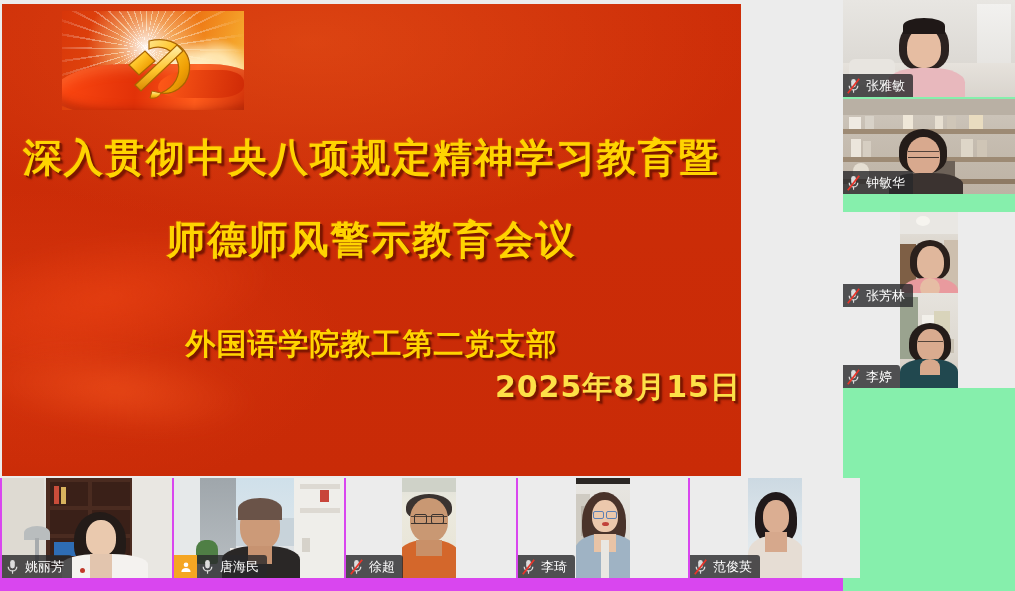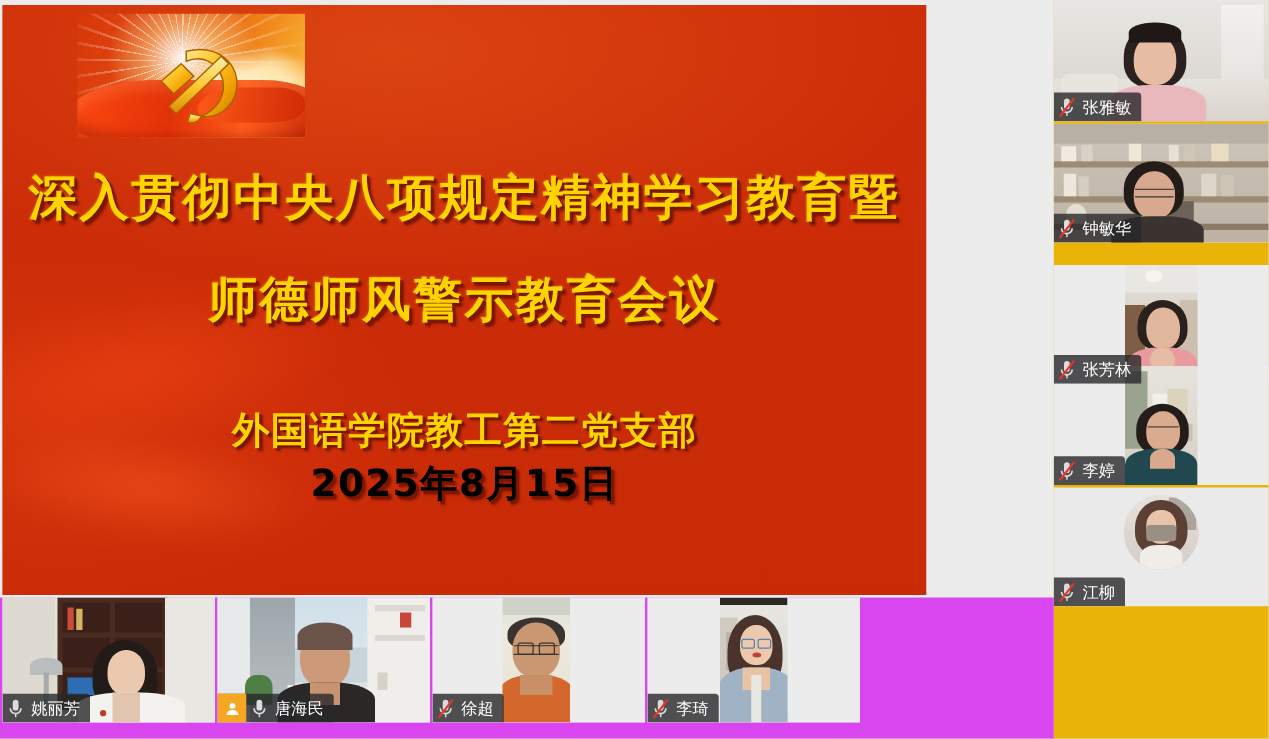--- a/index.html
+++ b/index.html
@@ -103,22 +103,23 @@
   }
   #title-1 { top: 127px; font-size: 39px; }
   #title-2 { top: 181px; font-size: 39px; margin-top: 28px; }
   #org {
     top: 320px; font-size: 30px; letter-spacing: 1px;
     color: #ffd400;
     text-shadow: 2px 2px 0 #7d1600, 3px 3px 2px rgba(90,14,0,.7);
   }
   #date {
     top: 363px; font-size: 30px; letter-spacing: 1px;
-    color: #000000;
+    color: #fde047;
     text-shadow: 2px 2px 0 #7d1600, 3px 3px 2px rgba(90,14,0,.7);
+    text-align: right;
   }
 
   
   #share-bar {
     position: absolute; left: 10px; bottom: 9px;
     height: 22px;
     display: flex; align-items: center;
     background: rgba(32,26,24,.78);
     border-radius: 2px;
     color: #fff;
@@ -133,21 +134,21 @@
     flex: 0 0 auto;
   }
   #share-bar .ico { width: 20px; display: flex; align-items: center; justify-content: center; flex: 0 0 auto; }
   #share-bar .ico.mic { margin-left: 3px; }
   #share-bar .label { padding: 0 7px 0 4px; line-height: 22px; }
 
   
   #sidebar {
     position: absolute; right: 0; top: 0;
     width: 172px; height: 591px;
-    background: #eab308;
+    background: #86efac;
   }
   .sb-tile {
     position: absolute; left: 0; width: 172px;
     background: #eaeaea;
     overflow: hidden;
   }
   .sb-tile .video { position: absolute; inset: 0; overflow: hidden; }
 
   
   #filmstrip {
@@ -364,43 +365,20 @@
             <rect x="4.4" y="1" width="5.2" height="9.6" rx="2.6" fill="#dcdcdc"></rect>
             <path d="M2.2 8.6a4.8 4.8 0 0 0 9.6 0" fill="none" stroke="#dcdcdc" stroke-width="1.5"></path>
             <rect x="6.4" y="13.2" width="1.3" height="3.4" fill="#dcdcdc"></rect>
             <line x1="0.6" y1="17.2" x2="13.4" y2="0.8" stroke="#e8352a" stroke-width="2"></line>
           </svg>
         </span>
         <span class="nm">李婷</span>
       </div>
     </div>
 
-    <div class="sb-tile" style="top:390px;height:95px">
-      <div class="video">
-        <div class="avatar-circle" style="left:56px;top:6px;width:60px;height:60px;background:#ddd8d3">
-          <div style="position:absolute;inset:0;background:linear-gradient(180deg,#e8e2dc,#d4ccc6)"></div>
-          <div style="position:absolute;right:2px;top:2px;width:22px;height:26px;background:#7d786f;opacity:.55"></div>
-          <div style="position:absolute;left:9px;top:4px;width:42px;height:44px;border-radius:50% 50% 40% 40%;background:#5d4034"></div>
-          <div style="position:absolute;left:18px;top:12px;width:24px;height:27px;border-radius:46%;background:#e8c4ab"></div>
-          <div style="position:absolute;left:18px;top:24px;width:24px;height:13px;border-radius:3px;background:#9a8f84"></div>
-          <div style="position:absolute;left:13px;top:40px;width:34px;height:22px;border-radius:40% 40% 0 0;background:#f0ece7"></div>
-        </div>
-      </div>
-      <div class="nameplate">
-        <span class="micwrap">
-          <svg class="mic-svg" viewBox="0 0 14 18" aria-hidden="true">
-            <rect x="4.4" y="1" width="5.2" height="9.6" rx="2.6" fill="#dcdcdc"></rect>
-            <path d="M2.2 8.6a4.8 4.8 0 0 0 9.6 0" fill="none" stroke="#dcdcdc" stroke-width="1.5"></path>
-            <rect x="6.4" y="13.2" width="1.3" height="3.4" fill="#dcdcdc"></rect>
-            <line x1="0.6" y1="17.2" x2="13.4" y2="0.8" stroke="#e8352a" stroke-width="2"></line>
-          </svg>
-        </span>
-        <span class="nm">江柳</span>
-      </div>
-    </div>
 
   </div>
 
   <div id="filmstrip">
 
     <div class="fs-tile" style="left:2px">
       <div class="video">
         <div class="scene" style="background:linear-gradient(180deg,#e6e4df,#d9d5ce)"></div>
         <div style="position:absolute;left:0;top:0;width:42px;height:100px;background:#dedad2"></div>
         <div style="position:absolute;left:44px;top:0;width:88px;height:90px;background:#4a2b20"></div>
@@ -533,15 +511,40 @@
             <rect x="4.4" y="1" width="5.2" height="9.6" rx="2.6" fill="#dcdcdc"></rect>
             <path d="M2.2 8.6a4.8 4.8 0 0 0 9.6 0" fill="none" stroke="#dcdcdc" stroke-width="1.5"></path>
             <rect x="6.4" y="13.2" width="1.3" height="3.4" fill="#dcdcdc"></rect>
             <line x1="0.6" y1="17.2" x2="13.4" y2="0.8" stroke="#e8352a" stroke-width="2"></line>
           </svg>
         </span>
         <span class="nm">李琦</span>
       </div>
     </div>
 
+    <div class="fs-tile" style="left:690px">
+      <div class="video">
+        <div class="pillar-l" style="left:0;width:58px"></div>
+        <div class="pillar-r" style="right:0;width:58px"></div>
+        <div style="position:absolute;left:58px;right:58px;top:0;bottom:0;background:linear-gradient(180deg,#ccd9e2 0%,#dfe7ec 55%,#e8eef1 100%);overflow:hidden">
+          <div class="person">
+            <div class="hair" style="left:7px;top:14px;width:42px;height:52px;background:#20191a"></div>
+            <div class="head" style="left:15px;top:22px;width:26px;height:33px;background:#dbae92"></div>
+            <div class="torso" style="left:0px;top:58px;width:56px;height:42px;background:#e6ddd4"></div>
+            <div style="position:absolute;left:17px;top:54px;width:22px;height:20px;background:#d6a88c"></div>
+          </div>
+        </div>
+      </div>
+      <div class="nameplate">
+        <span class="micwrap">
+          <svg class="mic-svg" viewBox="0 0 14 18" aria-hidden="true">
+            <rect x="4.4" y="1" width="5.2" height="9.6" rx="2.6" fill="#dcdcdc"></rect>
+            <path d="M2.2 8.6a4.8 4.8 0 0 0 9.6 0" fill="none" stroke="#dcdcdc" stroke-width="1.5"></path>
+            <rect x="6.4" y="13.2" width="1.3" height="3.4" fill="#dcdcdc"></rect>
+            <line x1="0.6" y1="17.2" x2="13.4" y2="0.8" stroke="#e8352a" stroke-width="2"></line>
+          </svg>
+        </span>
+        <span class="nm">范俊英</span>
+      </div>
+    </div>
   </div>
 
 </div>
 
 </body></html>

